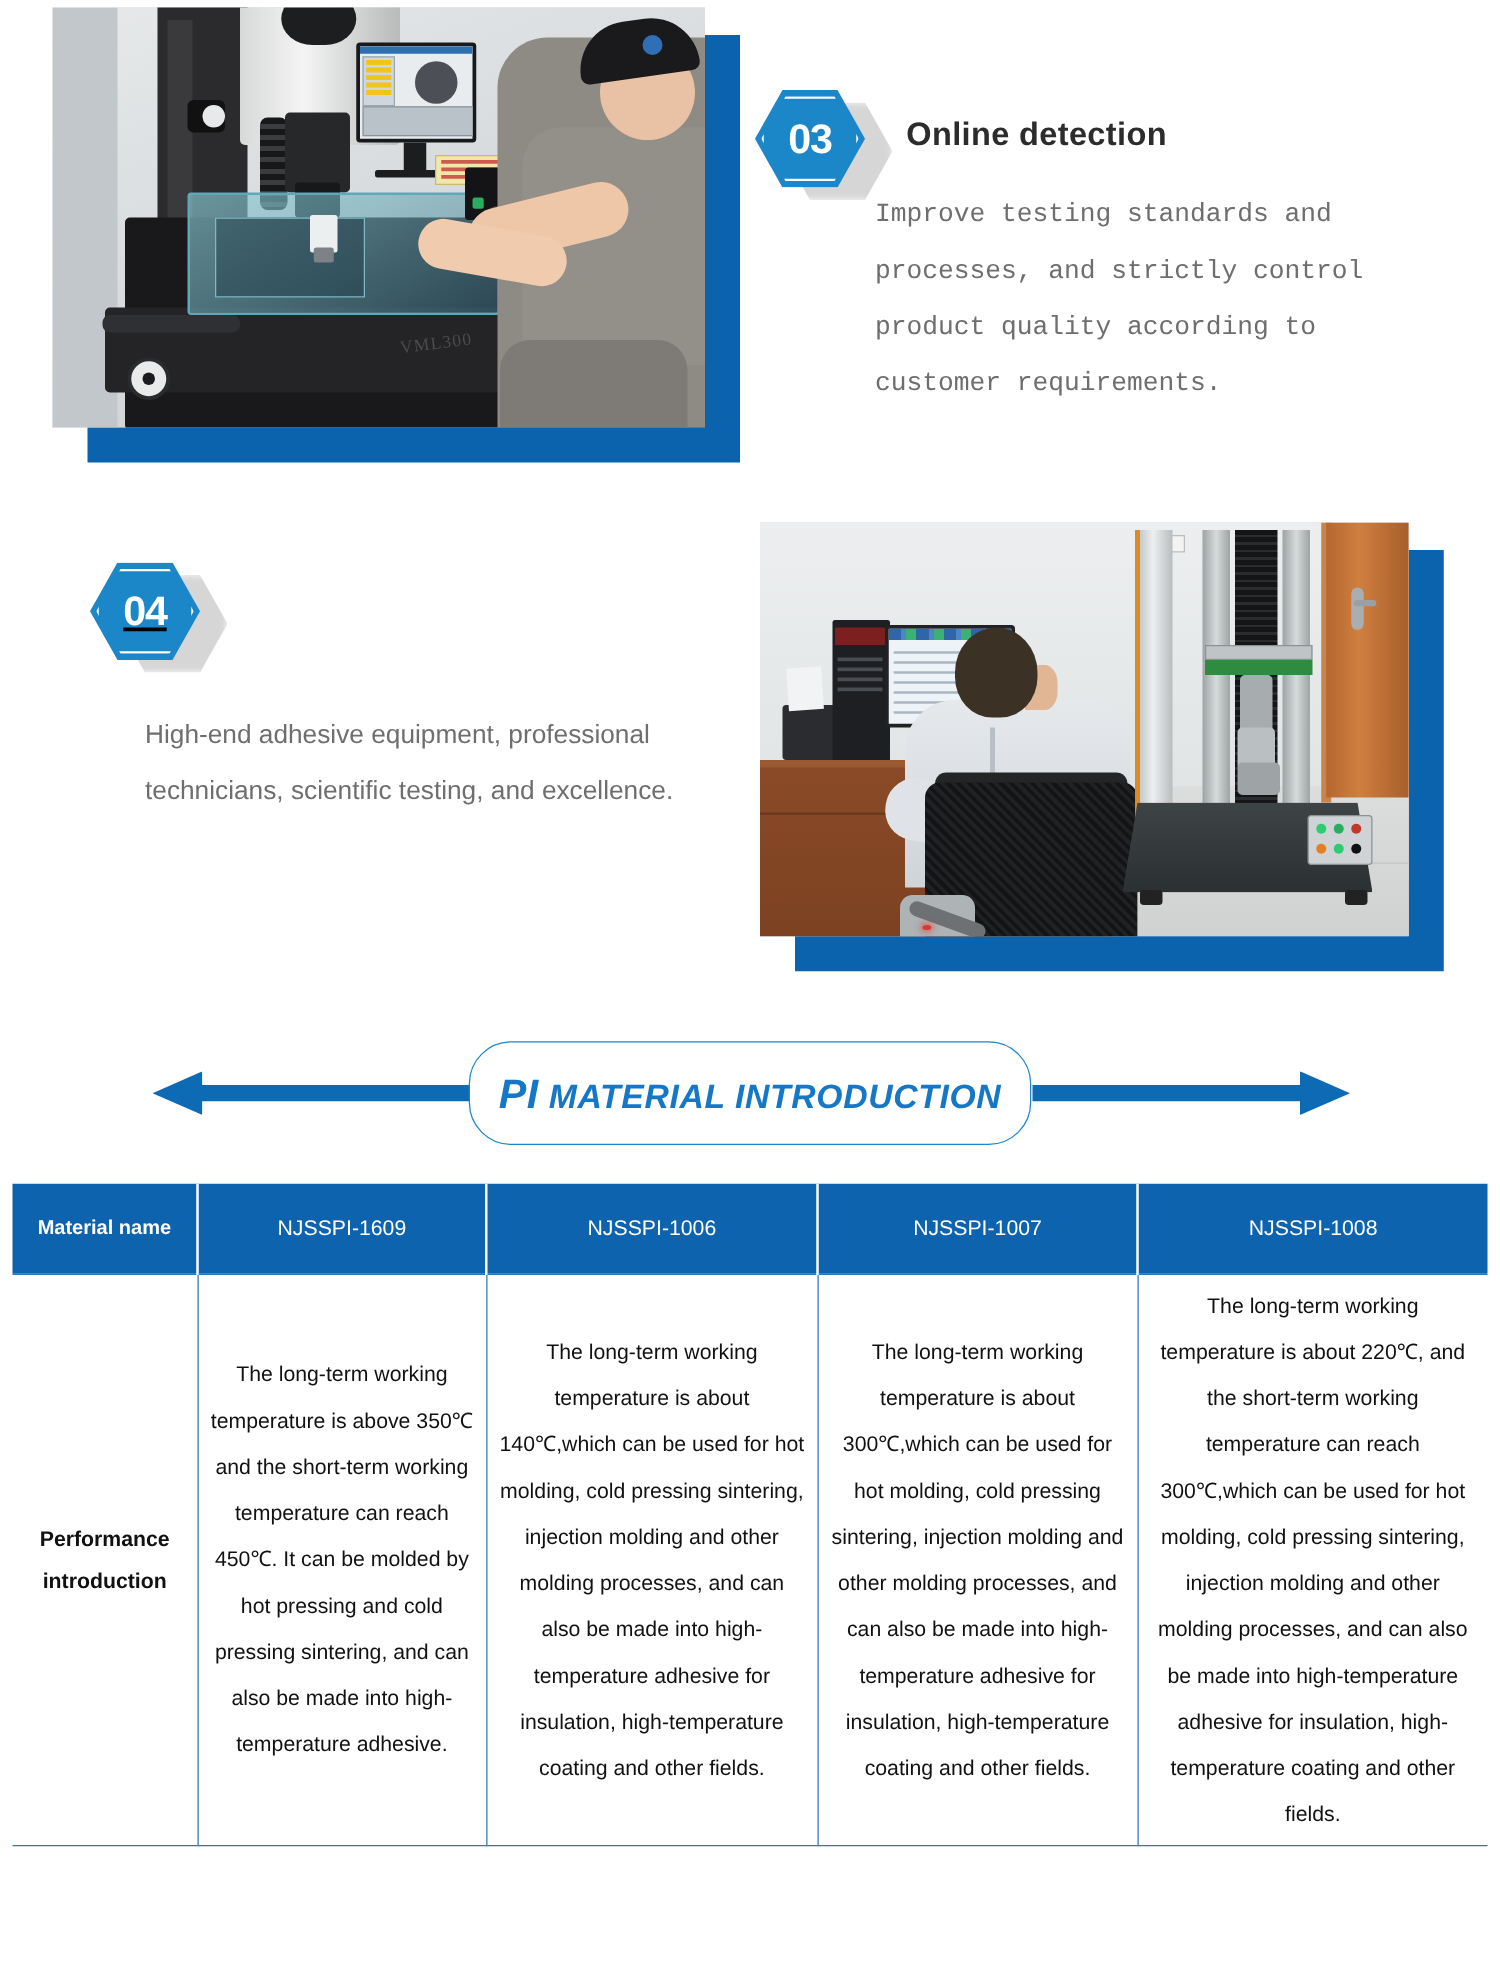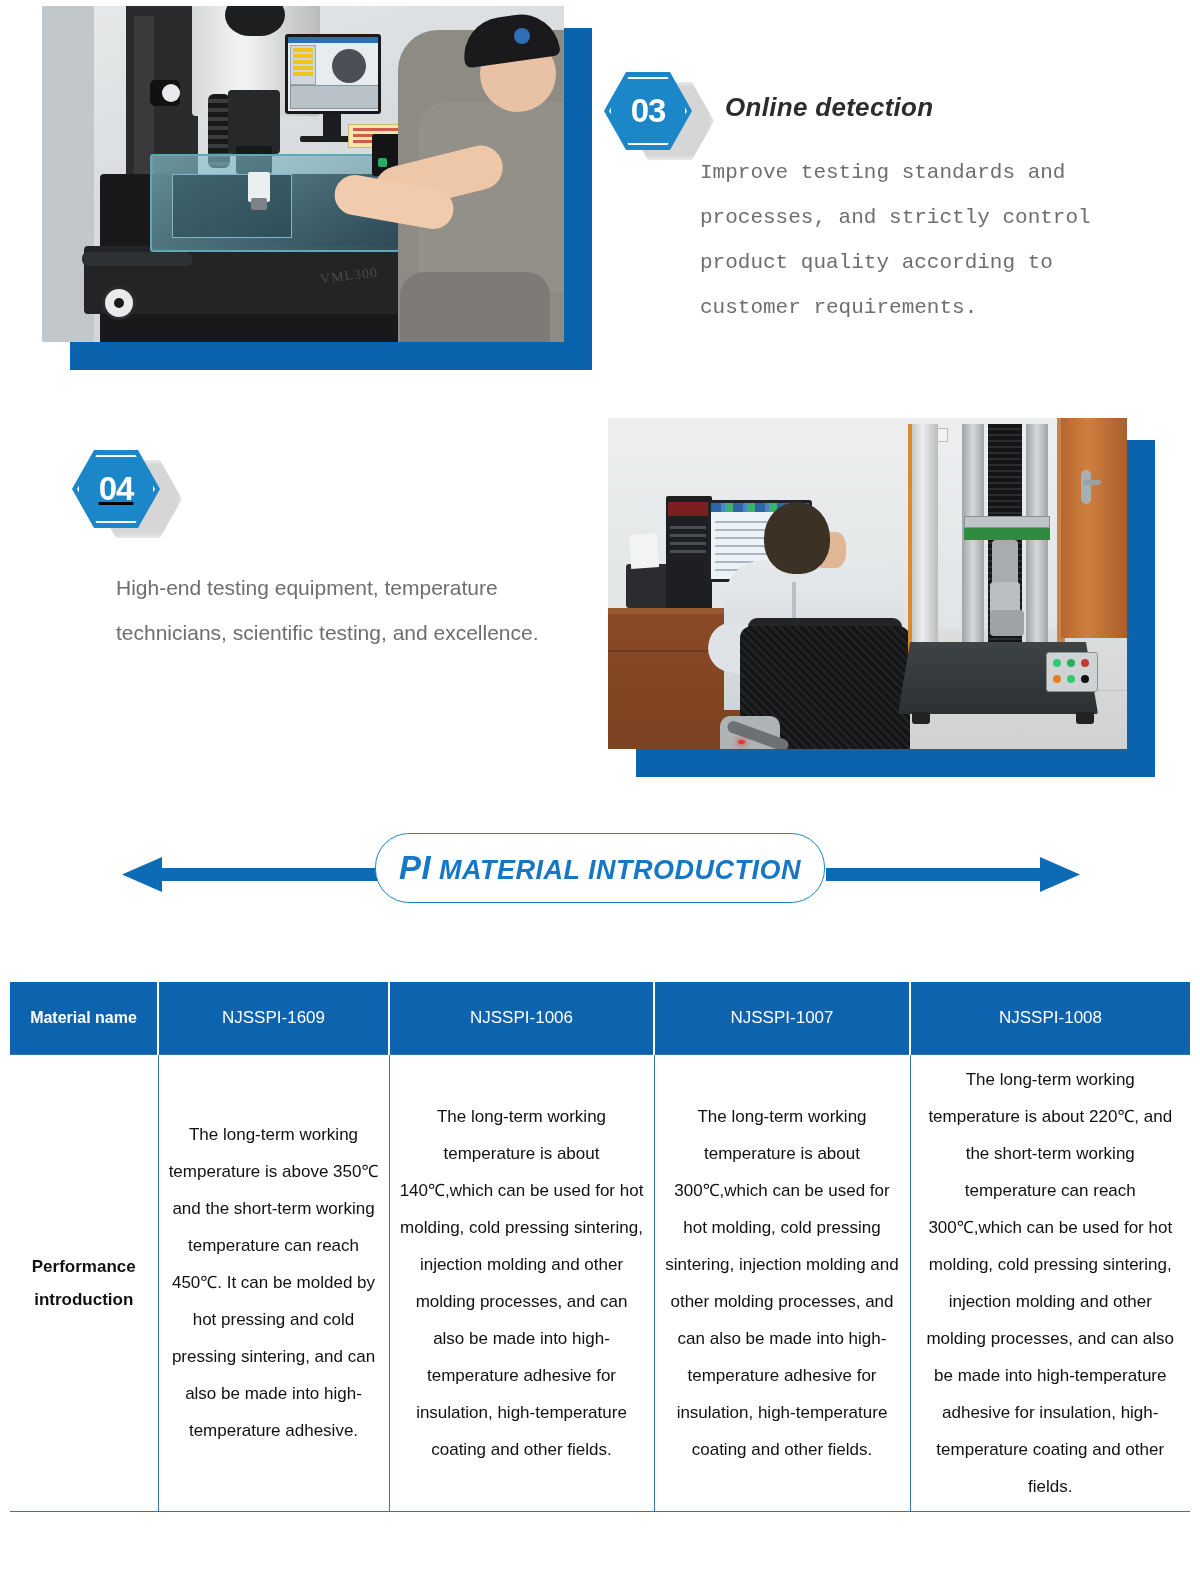--- a/index.html
+++ b/index.html
@@ -161,55 +161,55 @@
   }
   .hex-num {
     position: relative; z-index: 3;
     color: #ffffff; font-size: 33px; font-weight: bold;
     font-family: "Liberation Sans", sans-serif; letter-spacing: -1px;
   }
 
   .block-title {
     position: absolute;
     color: #2c2c2c; font-size: 26px; font-weight: bold;
-    line-height: 42px; letter-spacing: .3px; font-style: italic;
+    line-height: 42px; letter-spacing: .3px;
   }
   .block-body {
     position: absolute;
     color: #6e6e6e; font-size: 21px; line-height: 45px;
   }
 
   
   .banner { position: absolute; left: 0; top: 812px; width: 1200px; height: 110px; }
   .banner .bar-left, .banner .bar-right {
     position: absolute; top: 56px; height: 13px; background: #0d6bb5;
   }
   .banner .bar-left  { left: 160px; width: 222px; }
   .banner .bar-right { left: 826px; width: 222px; }
   .banner .arrow-left, .banner .arrow-right {
     position: absolute; top: 45px; width: 40px; height: 35px; background: #0d6bb5;
   }
   .banner .arrow-left  { left: 122px; clip-path: polygon(0% 50%, 100% 0%, 100% 100%); }
   .banner .arrow-right { left: 1040px; clip-path: polygon(100% 50%, 0% 0%, 0% 100%); }
   .banner .pill {
-    position: absolute; left: 375px; top: 824px; width: 450px; height: 70px;
+    position: absolute; left: 375px; top: 824px; width: 450px; height: 83px;
     border: 1.6px solid #1b86c8; border-radius: 34px; background: #ffffff;
     display: flex; align-items: center; justify-content: center;
     top: 21px;
   }
   .pill-text {
     color: #1577c6; font-style: italic; font-weight: bold;
     font-family: "Liberation Sans", sans-serif;
     font-size: 27px; letter-spacing: .5px; white-space: nowrap;
   }
   .pill-text .lead { font-size: 33px; }
 
   
   .table { position: absolute; left: 10px; top: 947px; width: 1180px; }
-  table { border-collapse: collapse; width: 100%; table-layout: fixed; margin-top: 35px; }
+  table { border-collapse: collapse; width: 100%; table-layout: fixed; }
   thead th {
     background: #0d63ae; color: #ffffff;
     font-weight: normal; font-size: 17px;
     height: 72px; vertical-align: middle; text-align: center;
     border-right: 2px solid #ffffff;
   }
   thead th:last-child { border-right: none; }
   thead th.first-col { font-weight: bold; font-size: 16px; }
   tbody td {
     border: 1px solid #2f76b5;
@@ -306,21 +306,21 @@
   </div>
   <div class="block-title" style="left:725px; top:86px; width:430px;">Online detection</div>
   <div class="block-body" style="left:700px; top:150px; width:430px;font-family:Liberation Mono, monospace;">Improve testing standards and processes, and strictly control product quality according to customer requirements.</div>
 
   <div class="hex-wrap" style="left:72px; top:450px;text-decoration:underline;">
     <div class="hex-shadow"></div>
     <div class="hex">
       <span class="hex-num">04</span>
     </div>
   </div>
-  <div class="block-body" style="left:116px; top:565px; width:470px;">High-end testing equipment, temperature technicians, scientific testing, and excellence.</div>
+  <div class="block-body" style="left:116px; top:565px; width:470px;">High-end adhesive equipment, professional technicians, scientific testing, and excellence.</div>
 
   <div class="photo-frame" id="photo-block-2">
     <div class="accent"></div>
     <div class="photo">
       <div class="scene">
         <div class="s2-wall"></div>
         <div class="s2-floor"></div>
         <div class="s2-floorln"></div>
         <div class="s2-doorfr"></div>
         <div class="s2-door"></div>

